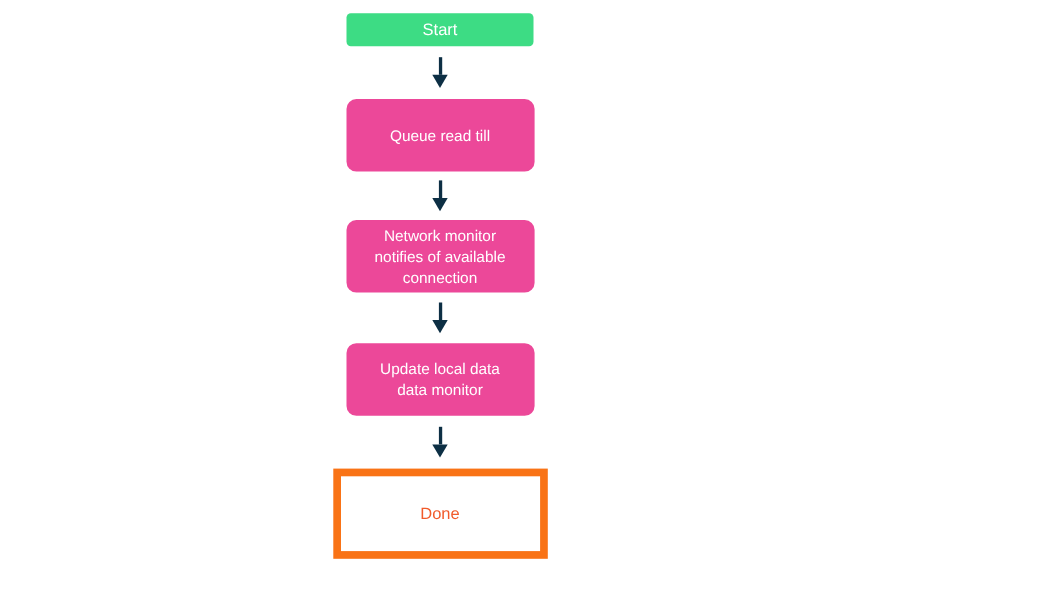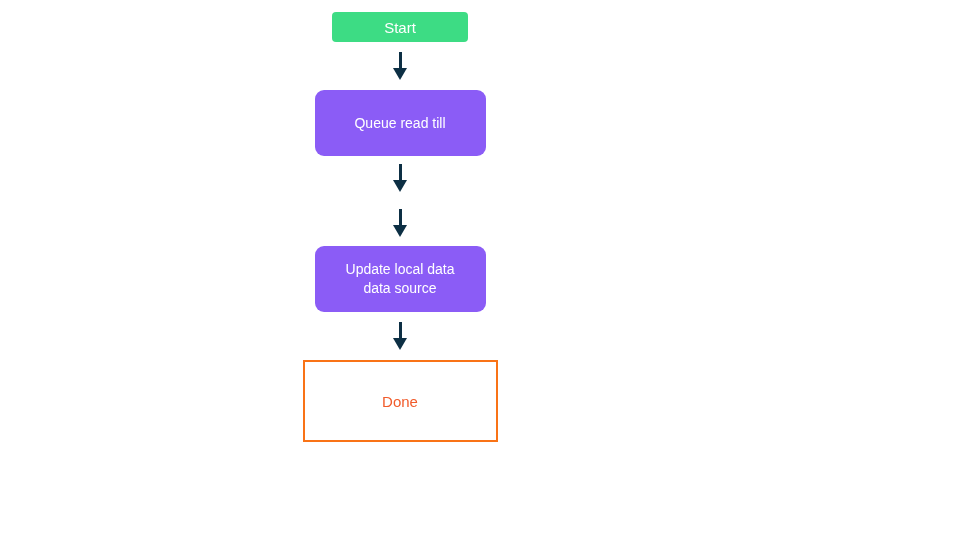--- a/index.html
+++ b/index.html
@@ -29,41 +29,41 @@
   .node {
     box-sizing: border-box;
     display: flex;
     flex-direction: column;
     align-items: center;
     justify-content: center;
     text-align: center;
   }
   .node .line { display: block; }
   .node-start {
-    width: 136px;
+    width: 170px;
     height: 30px;
     background: #3ddc84;
     border-radius: 4px;
     color: #ffffff;
     font-size: 15px;
   }
   .node-process {
     width: 171px;
     height: 66px;
-    background: #8b5cf6;
+    background: #ec4899;
     border-radius: 9px;
     color: #ffffff;
     font-size: 14px;
     line-height: 19px;
   }
   .node-end {
     width: 195px;
     height: 82px;
     background: #ffffff;
-    border: 2px solid #f97316;
+    border: 7px solid #f97316;
     color: #f15b2b;
     font-size: 15px;
   }
   .arrow {
     display: flex;
     flex-direction: column;
     align-items: center;
     justify-content: center;
   }
   .arrow .shaft {
@@ -100,29 +100,34 @@
 
     <div class="node node-process">
       <span class="line">Queue read till</span>
     </div>
 
     <div class="arrow arrow-2">
       <span class="shaft"></span>
       <span class="head"></span>
     </div>
 
+    <div class="node node-process">
+      <span class="line">Network monitor</span>
+      <span class="line">notifies of available</span>
+      <span class="line">connection</span>
+    </div>
 
     <div class="arrow arrow-3">
       <span class="shaft"></span>
       <span class="head"></span>
     </div>
 
     <div class="node node-process">
       <span class="line">Update local data</span>
-      <span class="line">data source</span>
+      <span class="line">data monitor</span>
     </div>
 
     <div class="arrow arrow-4">
       <span class="shaft"></span>
       <span class="head"></span>
     </div>
 
     <div class="node node-end">
       <span class="line">Done</span>
     </div>

